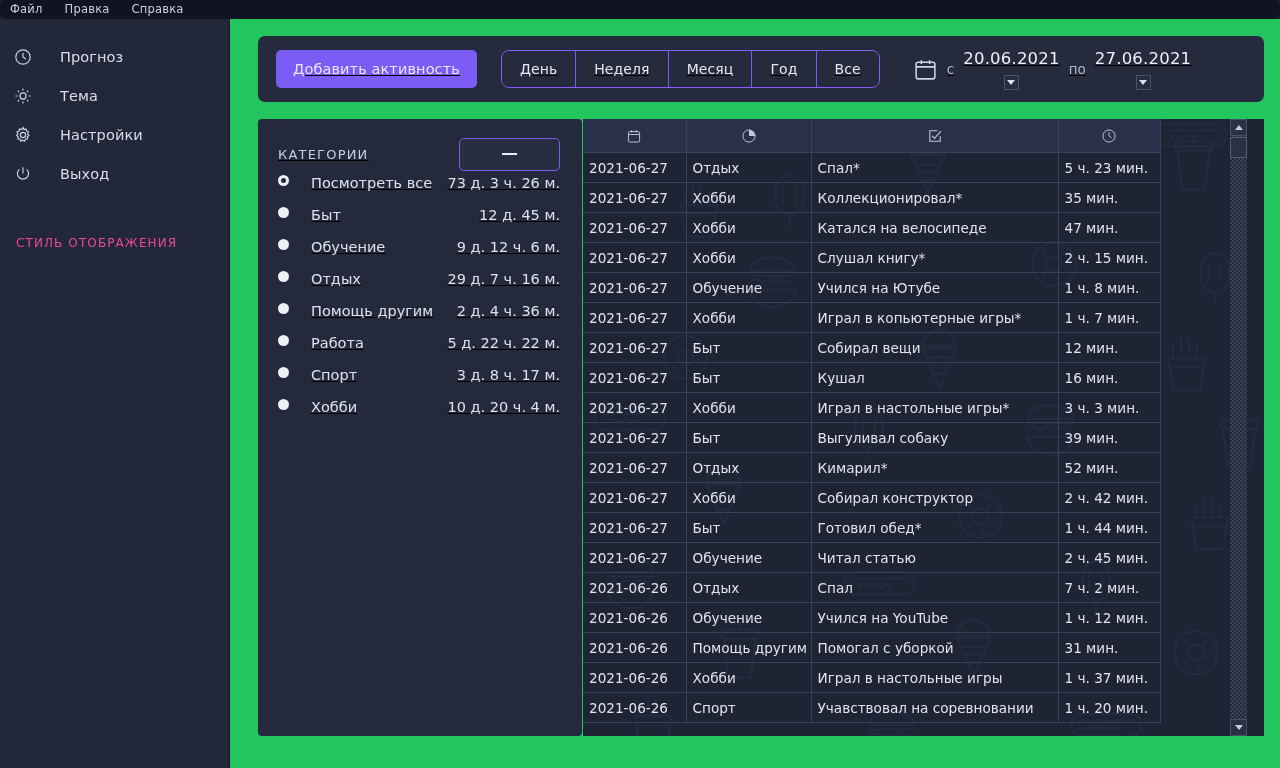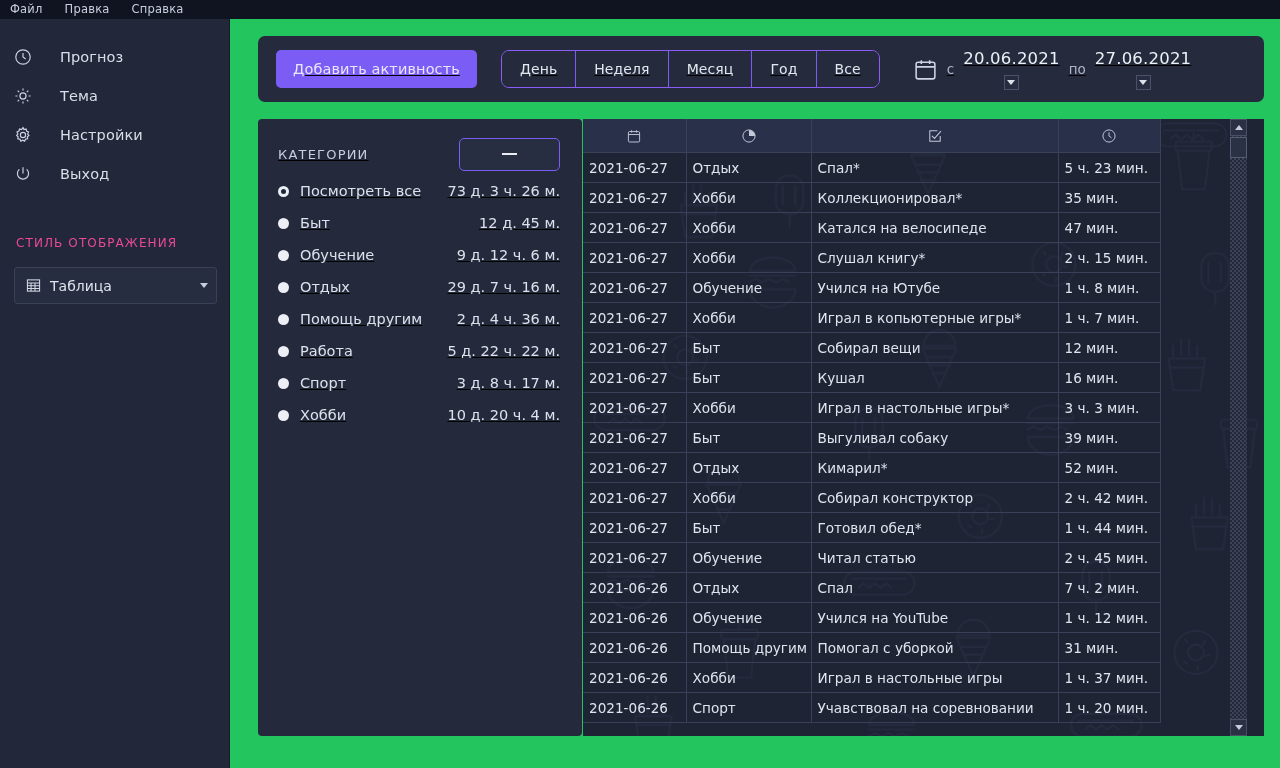--- a/index.html
+++ b/index.html
@@ -11,20 +11,21 @@
   }
 
   
   #menubar {
     height: 19px;
     background: #0f1420;
     display: flex;
     align-items: center;
     padding-left: 10px;
     gap: 22px;
+    border-radius: 7px;
   }
   #menubar .menu-item {
     color: #c9cfe0;
     font-size: 11.5px;
     line-height: 19px;
     letter-spacing: .2px;
     cursor: default;
   }
 
   
@@ -222,23 +223,24 @@
     font-family: inherit;
     cursor: pointer;
     display: flex; align-items: center; justify-content: center;
   }
   #collapse-btn .dash {
     display: block;
     width: 15px; height: 2px;
     background: #e9ecf3;
   }
   .cat-item {
-    display: flex; align-items: center;
+    display: flex; align-items: flex-start;
     height: 32px;
     cursor: pointer;
+    gap: 11px;
   }
   .cat-item .bullet {
     width: 11px; height: 11px;
     border-radius: 50%;
     flex: 0 0 11px;
     margin-right: 11px;
     background: #eceff5;
   }
   .cat-item.selected .bullet {
     background: #20263a;
@@ -420,30 +422,20 @@
             <path d="M10 2.5v7"></path>
             <path d="M5.6 5.1a6.2 6.2 0 1 0 8.8 0" stroke-linecap="round"></path>
           </svg>
         </span>
         <span class="nav-label">Выход</span>
       </div>
     </div>
 
     <div class="sidebar-section-title">СТИЛЬ ОТОБРАЖЕНИЯ</div>
 
-    <div id="display-style-select">
-      <span class="grid-icon">
-        <svg viewBox="0 0 16 16" width="15" height="15" fill="none" stroke="currentColor" stroke-width="1.1">
-          <rect x="1.5" y="2" width="13" height="12"></rect>
-          <path d="M1.5 5.4h13M1.5 8.3h13M1.5 11.2h13M5.4 5.4V14M9.6 5.4V14"></path>
-        </svg>
-      </span>
-      <span class="sel-label">Таблица</span>
-      <span class="caret"></span>
-    </div>
   </div>
 
   <div id="main">
 
     <div id="toolbar">
 
       <button id="add-activity-btn">Добавить активность</button>
 
       <div id="range-group">
         <button class="range-btn">День</button>

